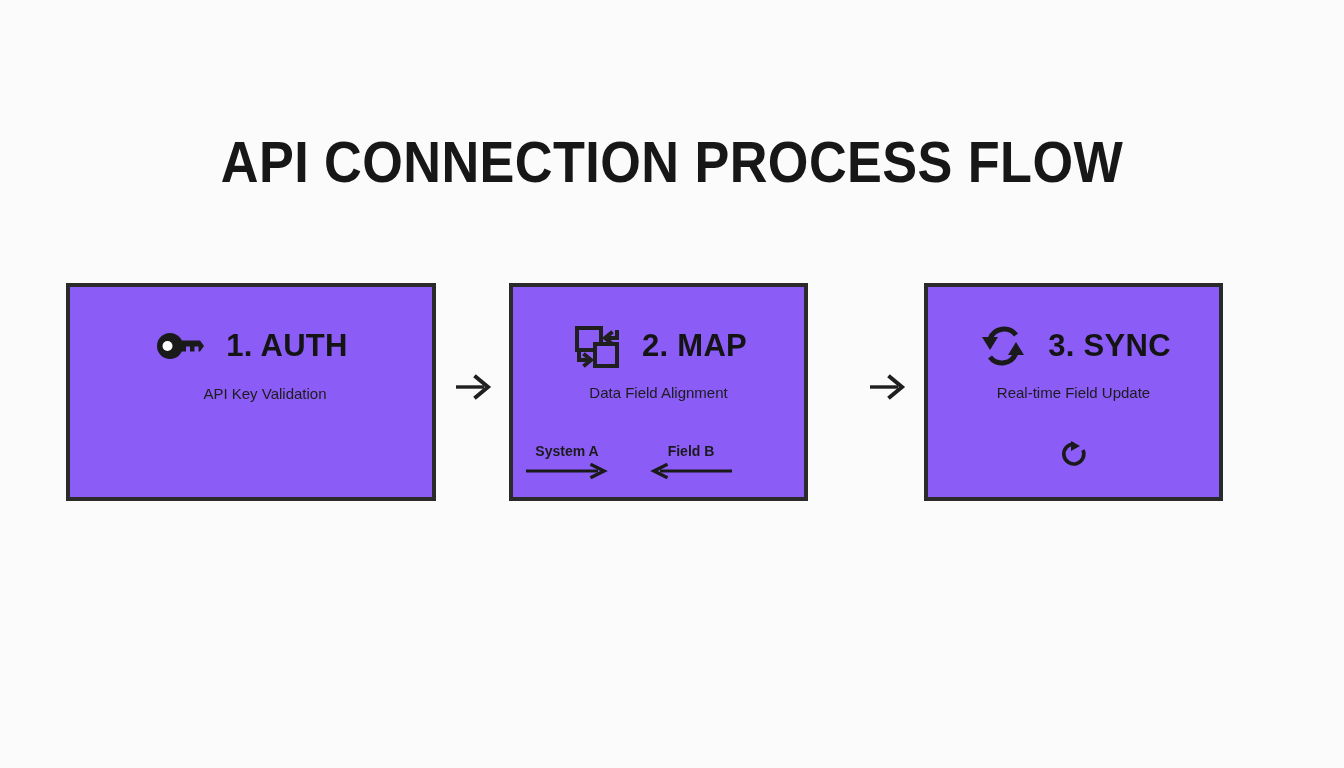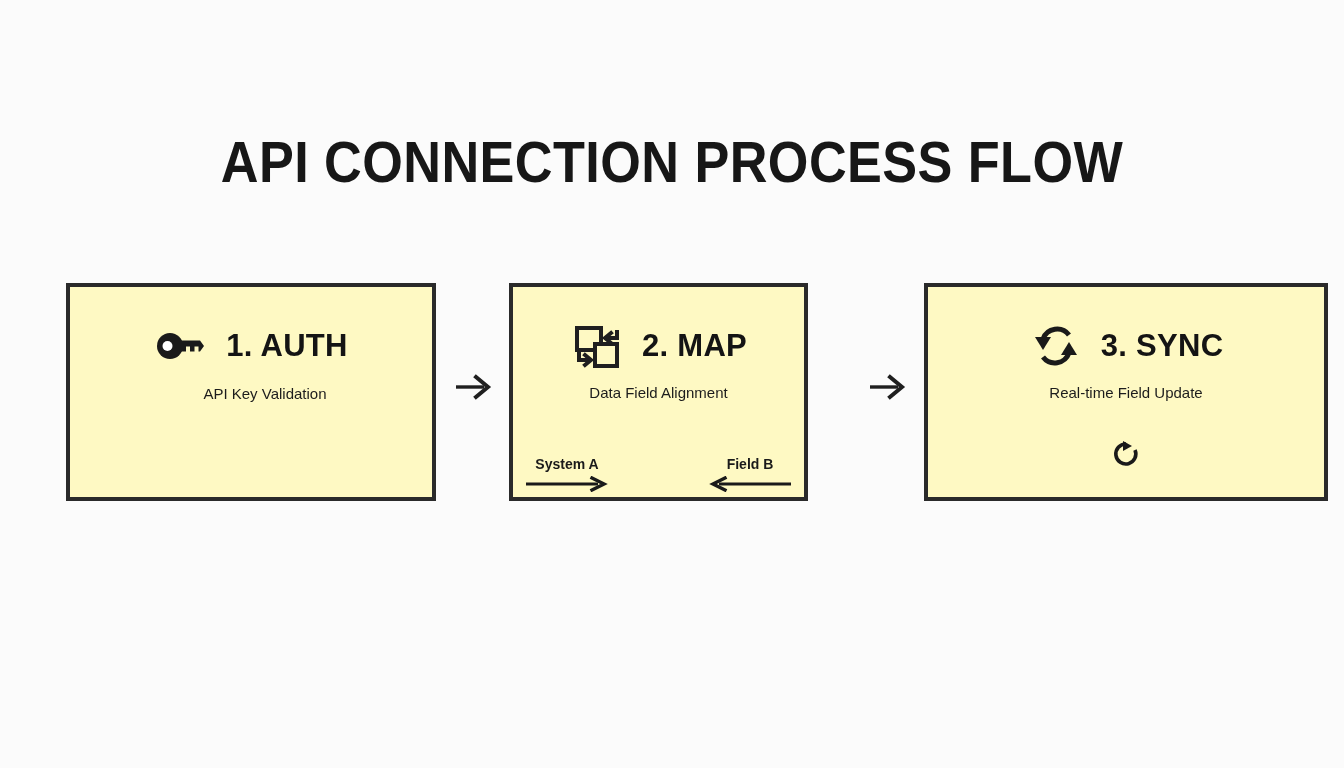--- a/index.html
+++ b/index.html
@@ -46,25 +46,25 @@
     width: 1210px;
     height: 218px;
   }
 
   .step-box {
     position: absolute;
     top: 0;
     height: 218px;
     box-sizing: border-box;
     border: 4px solid #2a2a2a;
-    background: #fef9c3;
+    background: #8b5cf6;
   }
   .step-box.b1 { left: 0px;   width: 370px; }
   .step-box.b2 { left: 443px; width: 299px; }
-  .step-box.b3 { left: 858px; width: 404px; padding-left: 12px; }
+  .step-box.b3 { left: 858px; width: 299px; padding-left: 12px; }
 
   
   .step-head {
     position: absolute;
     left: 0;
     right: 0;
     top: 32px;
     display: flex;
     align-items: center;
     justify-content: center;
@@ -110,24 +110,24 @@
     left: 0;
     right: 0;
     top: 152px;
     display: flex;
     justify-content: center;
   }
 
   
   .syslane {
     position: absolute;
-    top: 169px;
+    top: 156px;
     width: 100%;
     display: flex;
-    justify-content: space-between;
+    justify-content: flex-start;
     gap: 16px;
   }
   .sysitem {
     display: flex;
     flex-direction: column;
     align-items: center;
     width: 108px;
   }
   .syslabel {
     font-size: 14px;

